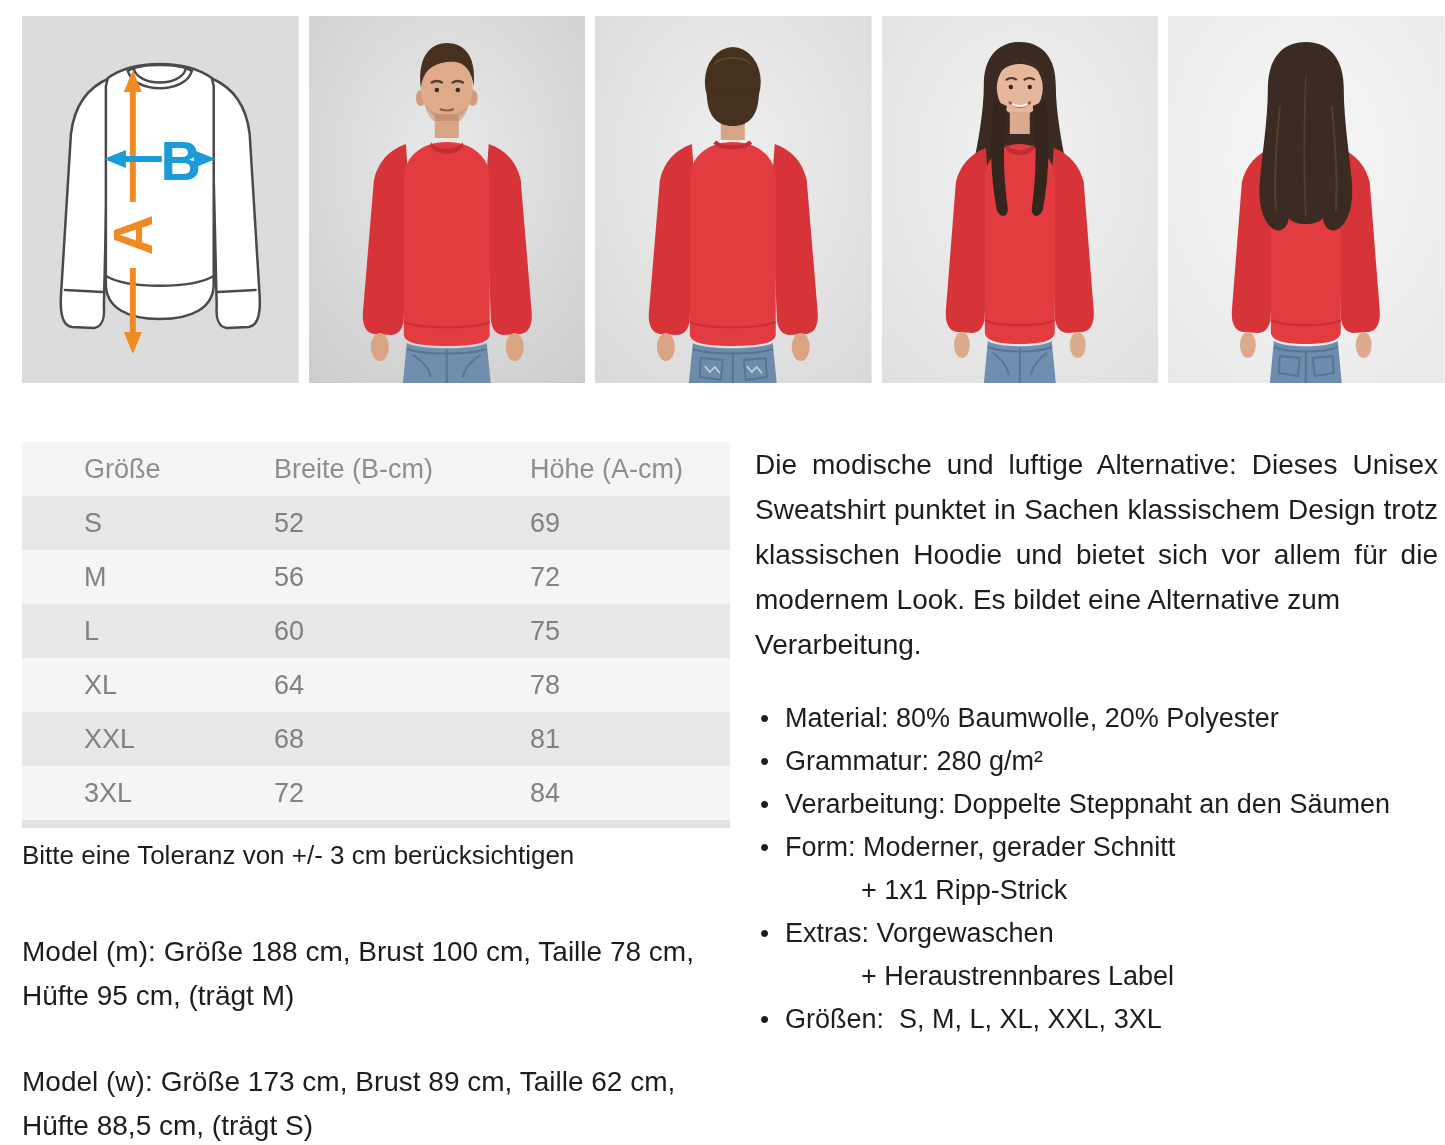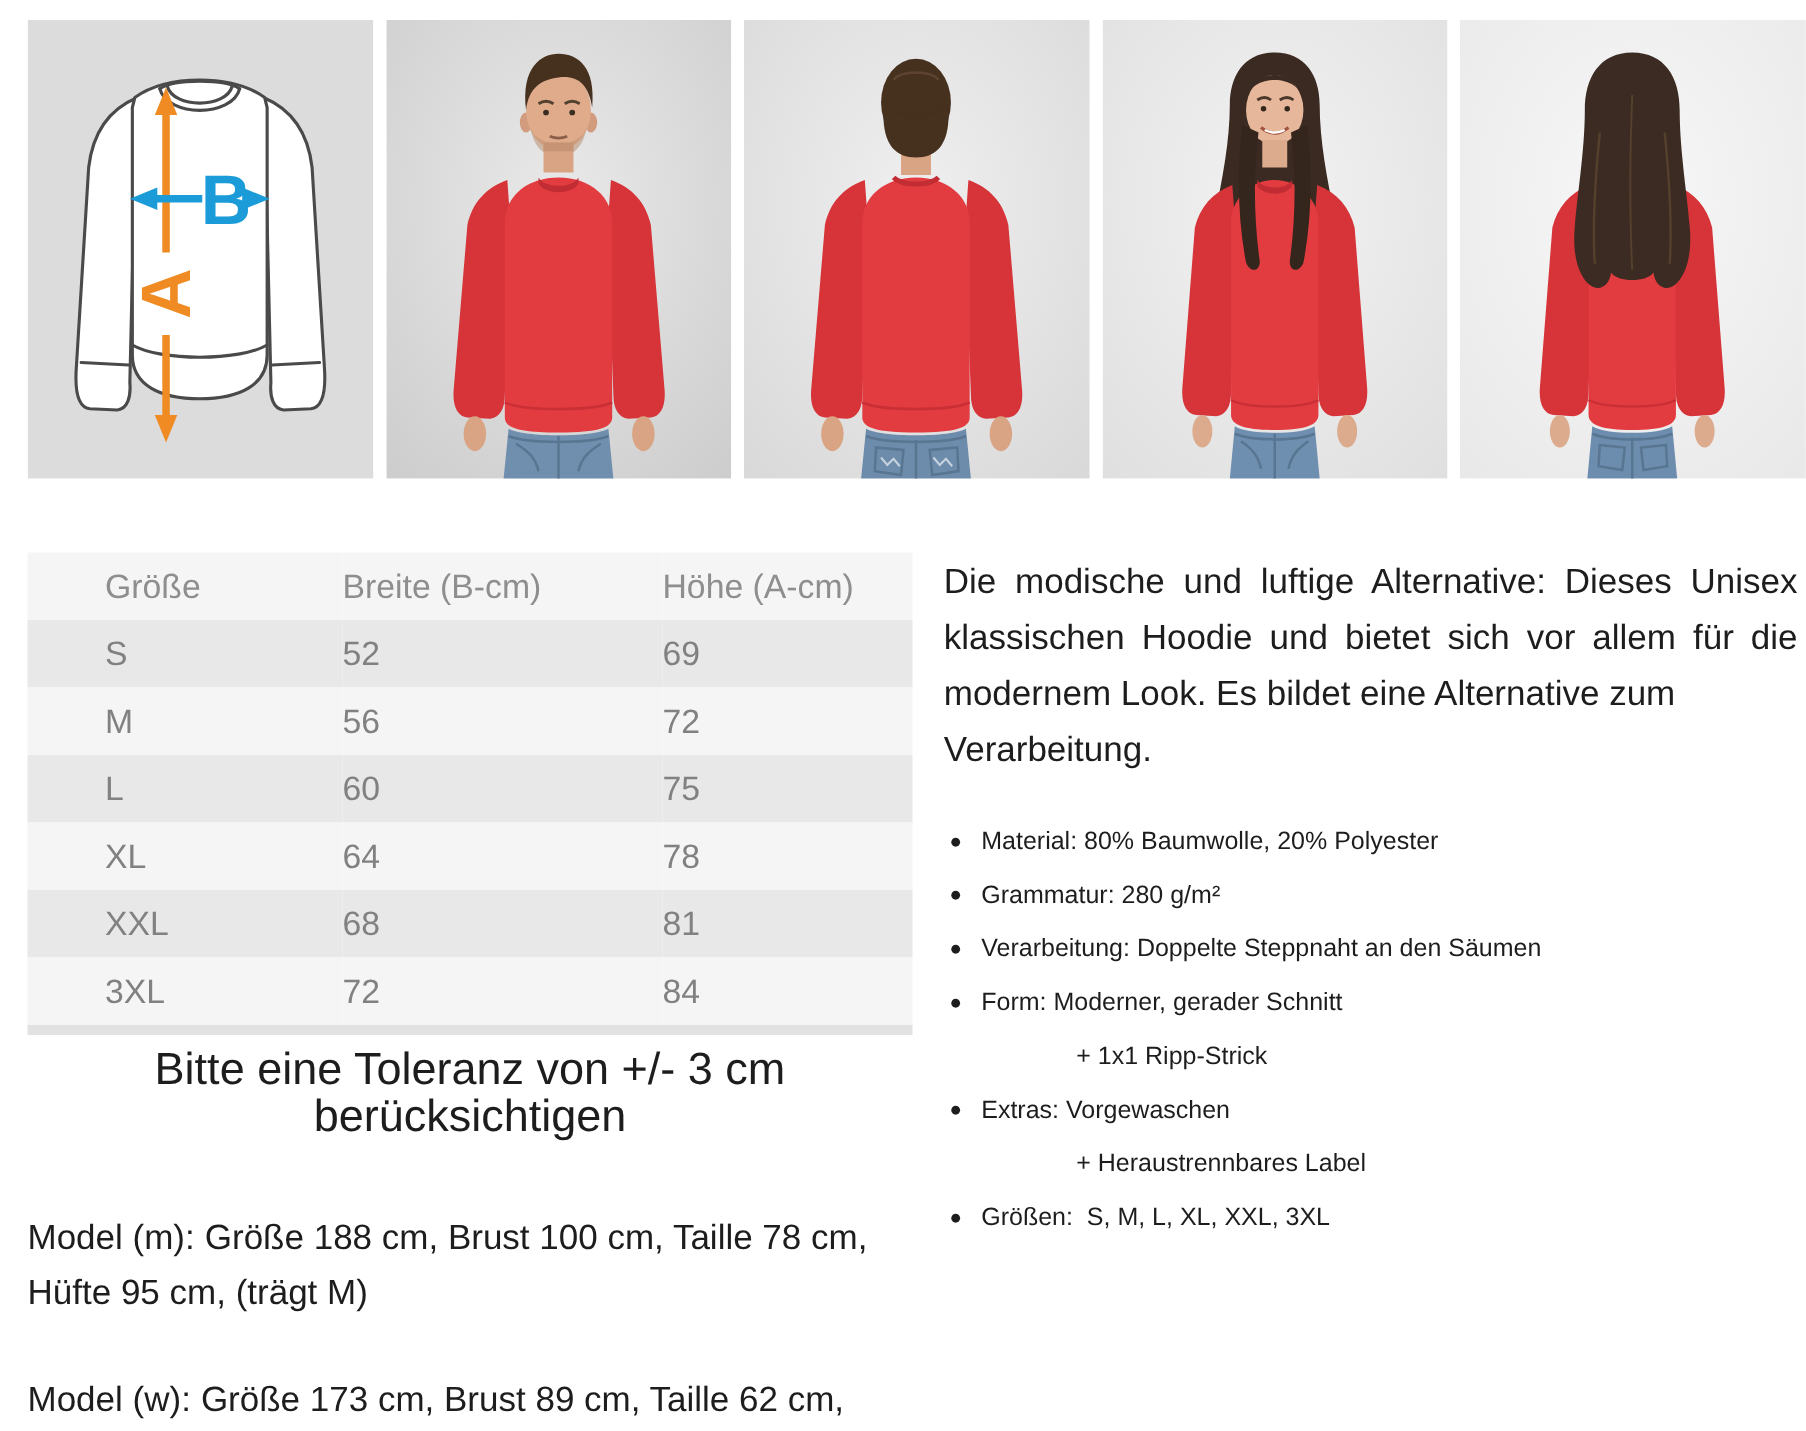--- a/index.html
+++ b/index.html
@@ -18,31 +18,31 @@
     height:54px;font-size:27px;font-weight:400;text-align:left;
     padding:0;vertical-align:middle;
   }
   .size-table th{color:#8e8e8e;}
   .size-table td{color:#818181;}
   .size-table th:first-child,.size-table td:first-child{padding-left:62px;}
   .size-table thead tr{background:#f5f5f5;}
   .size-table tbody tr:nth-child(odd){background:#e9e8e8;}
   .size-table tbody tr:nth-child(even){background:#f5f5f5;}
   .table-strip{height:8px;background:#e2e2e2;}
-  .tolerance{margin:8px 0 4px 0;font-size:36px;line-height:38px;color:#1d1d1d;text-align:center;}
+  .tolerance{margin:8px 0 4px 0;font-size:26px;line-height:38px;color:#1d1d1d;}
   .model-block{margin:0;font-size:28px;line-height:44px;color:#1d1d1d;}
   .model-block.first{margin-top:56px;}
   .model-block.second{margin-top:42px;}
   .model-block b{font-weight:400;margin-right:8px;}
   
   .right-col{position:absolute;left:755px;top:442px;width:683px;}
   .desc-line{font-size:28px;line-height:45px;height:45px;white-space:nowrap;}
   .desc-line.just{text-align:justify;text-align-last:justify;white-space:normal;}
   .details{margin-top:30px;}
-  .detail-item{position:relative;font-size:20px;line-height:43px;padding-left:30px;color:#1d1d1d;}
+  .detail-item{position:relative;font-size:27px;line-height:43px;padding-left:30px;color:#1d1d1d;}
   .detail-item::before{content:"\2022";position:absolute;left:5px;top:0;font-size:26px;color:#1d1d1d;}
   .detail-sub{padding-left:76px;}
   .li-text{white-space:pre-wrap;}
 </style>
 </head>
 <body>
 
 <div class="page">
 
   <div class="gallery">
@@ -264,20 +264,21 @@
     </table>
     <div class="table-strip"></div>
     <p class="tolerance">Bitte eine Toleranz von +/- 3 cm berücksichtigen</p>
     <p class="model-block first"><b>Model (m):</b><span>Größe 188 cm, Brust 100 cm, Taille 78 cm, Hüfte 95 cm, (trägt M)</span></p>
     <p class="model-block second"><b>Model (w):</b><span>Größe 173 cm, Brust 89 cm, Taille 62 cm, Hüfte 88,5 cm, (trägt S)</span></p>
   </div>
 
   <div class="right-col">
     <div class="description">
         <div class="desc-line just">Die modische und luftige Alternative: Dieses Unisex</div>
+        <div class="desc-line just">Sweatshirt punktet in Sachen klassischem Design trotz</div>
         <div class="desc-line just">klassischen Hoodie und bietet sich vor allem für die</div>
         <div class="desc-line">modernem Look. Es bildet eine Alternative zum</div>
         <div class="desc-line">Verarbeitung.</div>
       </div>
     <div class="details">
         <div class="detail-item"><span class="li-text">Material: 80% Baumwolle, 20% Polyester</span></div>
         <div class="detail-item"><span class="li-text">Grammatur: 280 g/m²</span></div>
         <div class="detail-item"><span class="li-text">Verarbeitung: Doppelte Steppnaht an den Säumen</span></div>
         <div class="detail-item"><span class="li-text">Form: Moderner, gerader Schnitt</span><div class="detail-sub li-text">+ 1x1 Ripp-Strick</div></div>
         <div class="detail-item"><span class="li-text">Extras: Vorgewaschen</span><div class="detail-sub li-text">+ Heraustrennbares Label</div></div>

